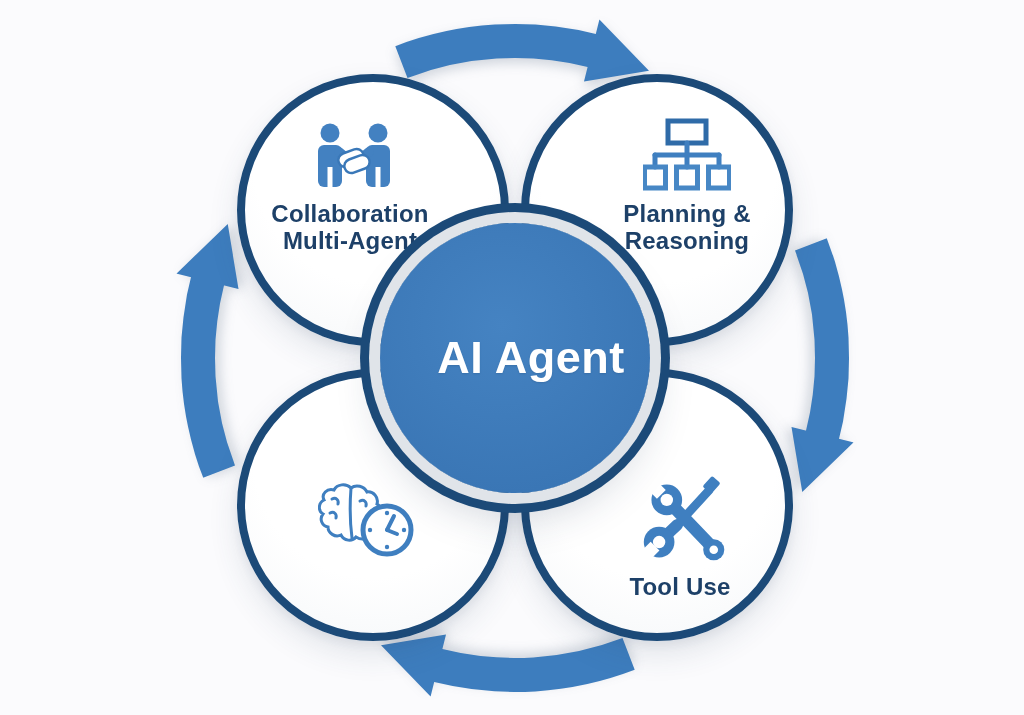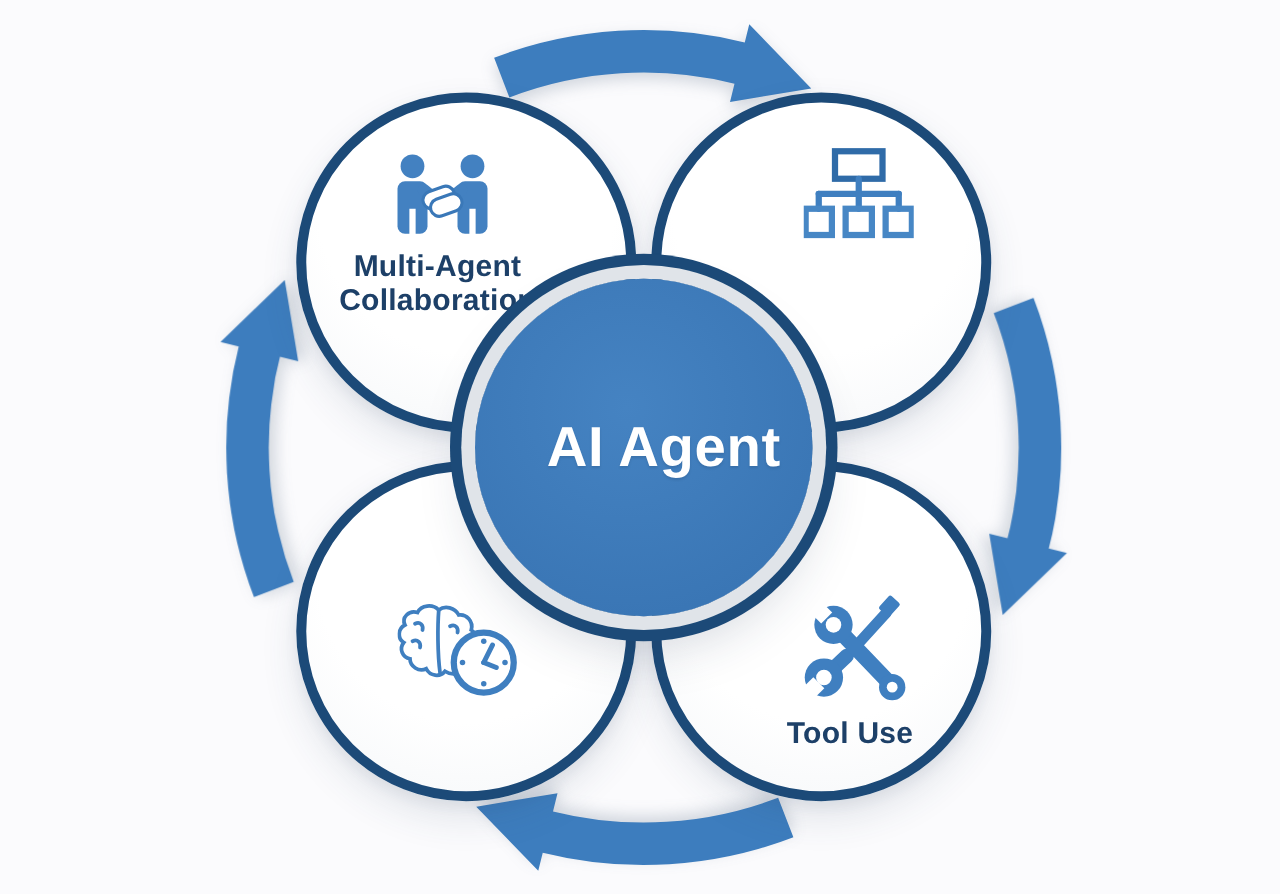--- a/index.html
+++ b/index.html
@@ -95,42 +95,46 @@
         <rect x="66.5" y="47" width="5" height="20.5" fill="#ffffff"></rect>
         <line x1="30" y1="32" x2="41" y2="41" stroke="#4381c1" stroke-width="10" stroke-linecap="round"></line>
         <line x1="60" y1="32" x2="49" y2="41" stroke="#4381c1" stroke-width="10" stroke-linecap="round"></line>
         <g fill="#ffffff" stroke="#3a78b8" stroke-width="2.5">
           <rect x="29" y="31" width="26" height="14" rx="7" transform="rotate(-20 42 38)"></rect>
           <rect x="35" y="37" width="26" height="14" rx="7" transform="rotate(-20 48 44)"></rect>
         </g>
       </svg>
     </div>
     <div class="node-label">
+      <span>Collaboration</span>
       <span>Multi-Agent</span>
-      <span>Collaboration</span>
     </div>
   </div>
 
   <div class="petal tr">
     <div class="node-icon">
       <svg width="88" height="84" viewBox="0 0 88 84">
         <rect x="25" y="3" width="38" height="22" fill="none" stroke="#2f6ba8" stroke-width="5"></rect>
         <g class="ic-stroke" stroke-width="5" stroke="#3a7cbd">
           <line x1="44" y1="25" x2="44" y2="37"></line>
           <line x1="12" y1="37" x2="76" y2="37"></line>
           <line x1="12" y1="37" x2="12" y2="49"></line>
           <line x1="44" y1="37" x2="44" y2="49"></line>
           <line x1="76" y1="37" x2="76" y2="49"></line>
         </g>
         <g fill="none" stroke="#4787c5" stroke-width="5">
           <rect x="1.5" y="49" width="21" height="21"></rect>
           <rect x="33.5" y="49" width="21" height="21"></rect>
           <rect x="65.5" y="49" width="21" height="21"></rect>
         </g>
       </svg>
+    </div>
+    <div class="node-label">
+      <span>Planning &amp;</span>
+      <span>Reasoning</span>
     </div>
   </div>
 
   <div class="petal bl">
     <div class="node-icon">
       <svg width="100" height="78" viewBox="0 0 100 78">
         <g class="ic-stroke" stroke-width="3">
           <path d="M 33 5 C 28 0, 19 1, 16 7 C 9 5, 3 11, 6 17 C 0 20, 0 28, 5 31
                    C 1 36, 4 43, 10 44 C 10 50, 17 55, 23 52 C 26 58, 34 59, 38 54
                    C 44 58, 52 56, 54 50 C 60 49, 63 42, 60 37 C 65 32, 64 24, 59 21

